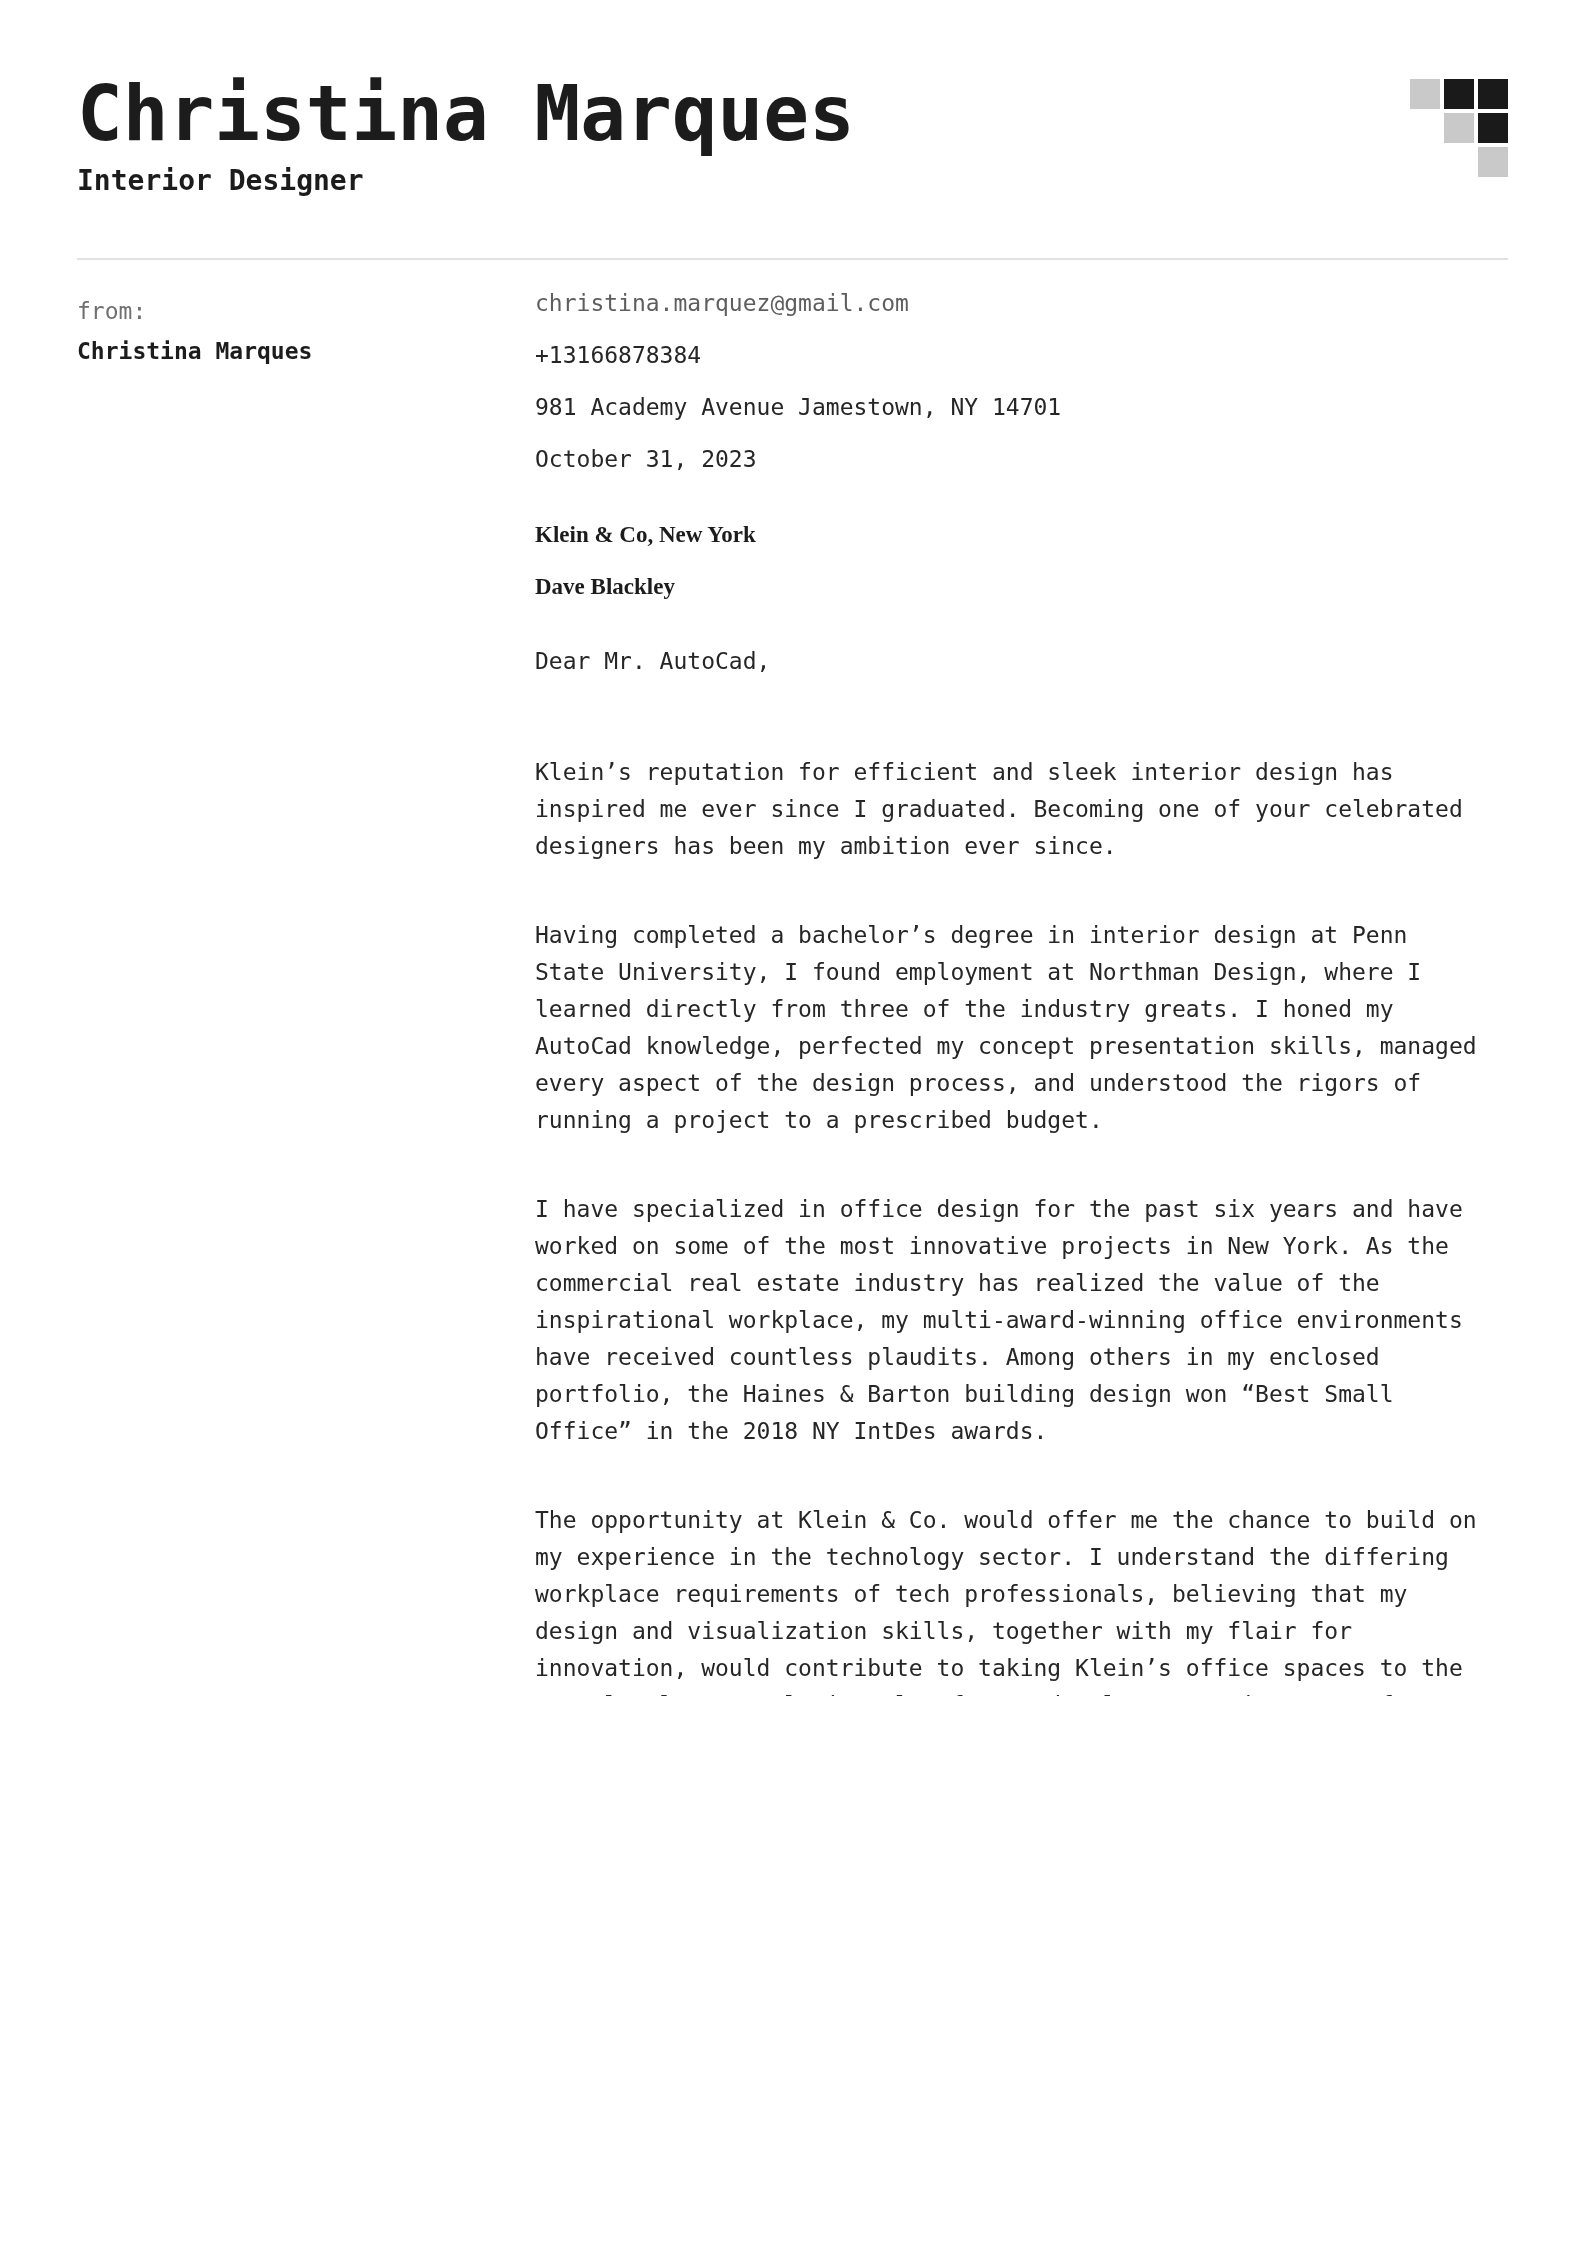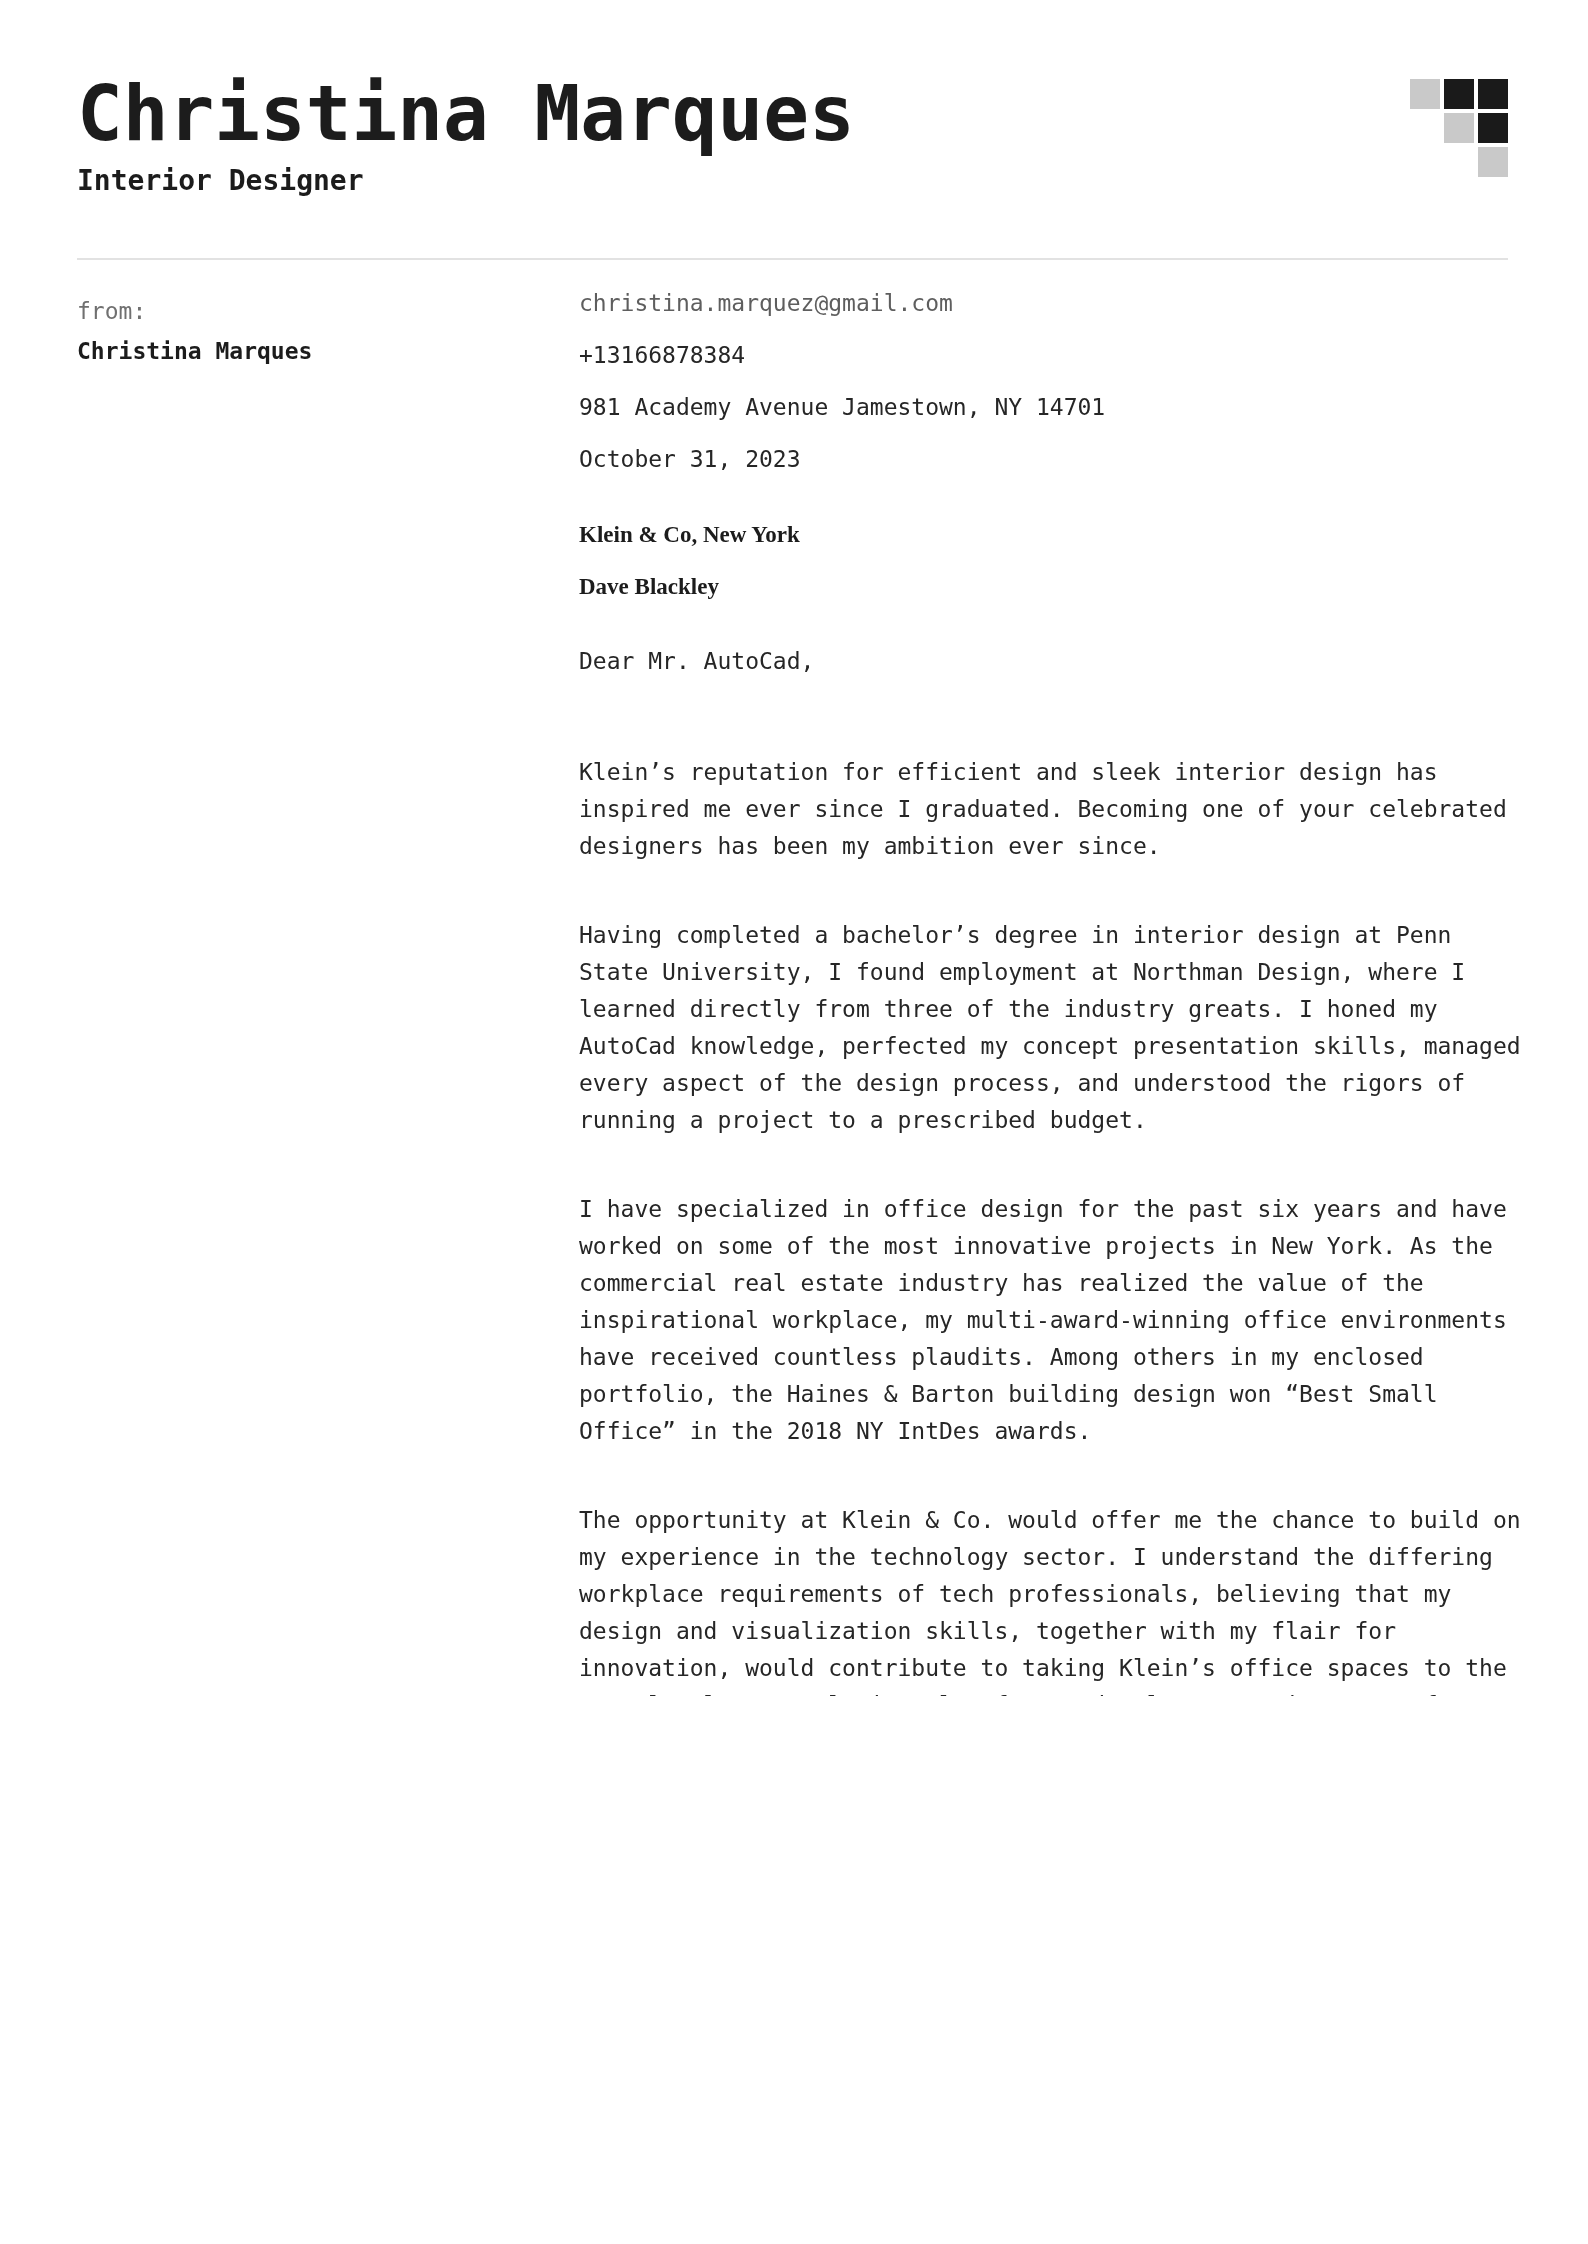--- a/index.html
+++ b/index.html
@@ -50,21 +50,20 @@
   .divider {
     border: none;
     border-top: 2px solid var(--divider, #e2e2e2);
     margin-top: 61px;
   }
 
   
   .columns {
     display: flex;
     margin-top: 25px;
-    gap: 44px;
   }
   .col-left {
     width: 458px;
     flex: 0 0 458px;
     padding-top: 8px;
     font-size: 23px;
   }
   .from-label {
     line-height: 37px;
     margin-bottom: 3px;

